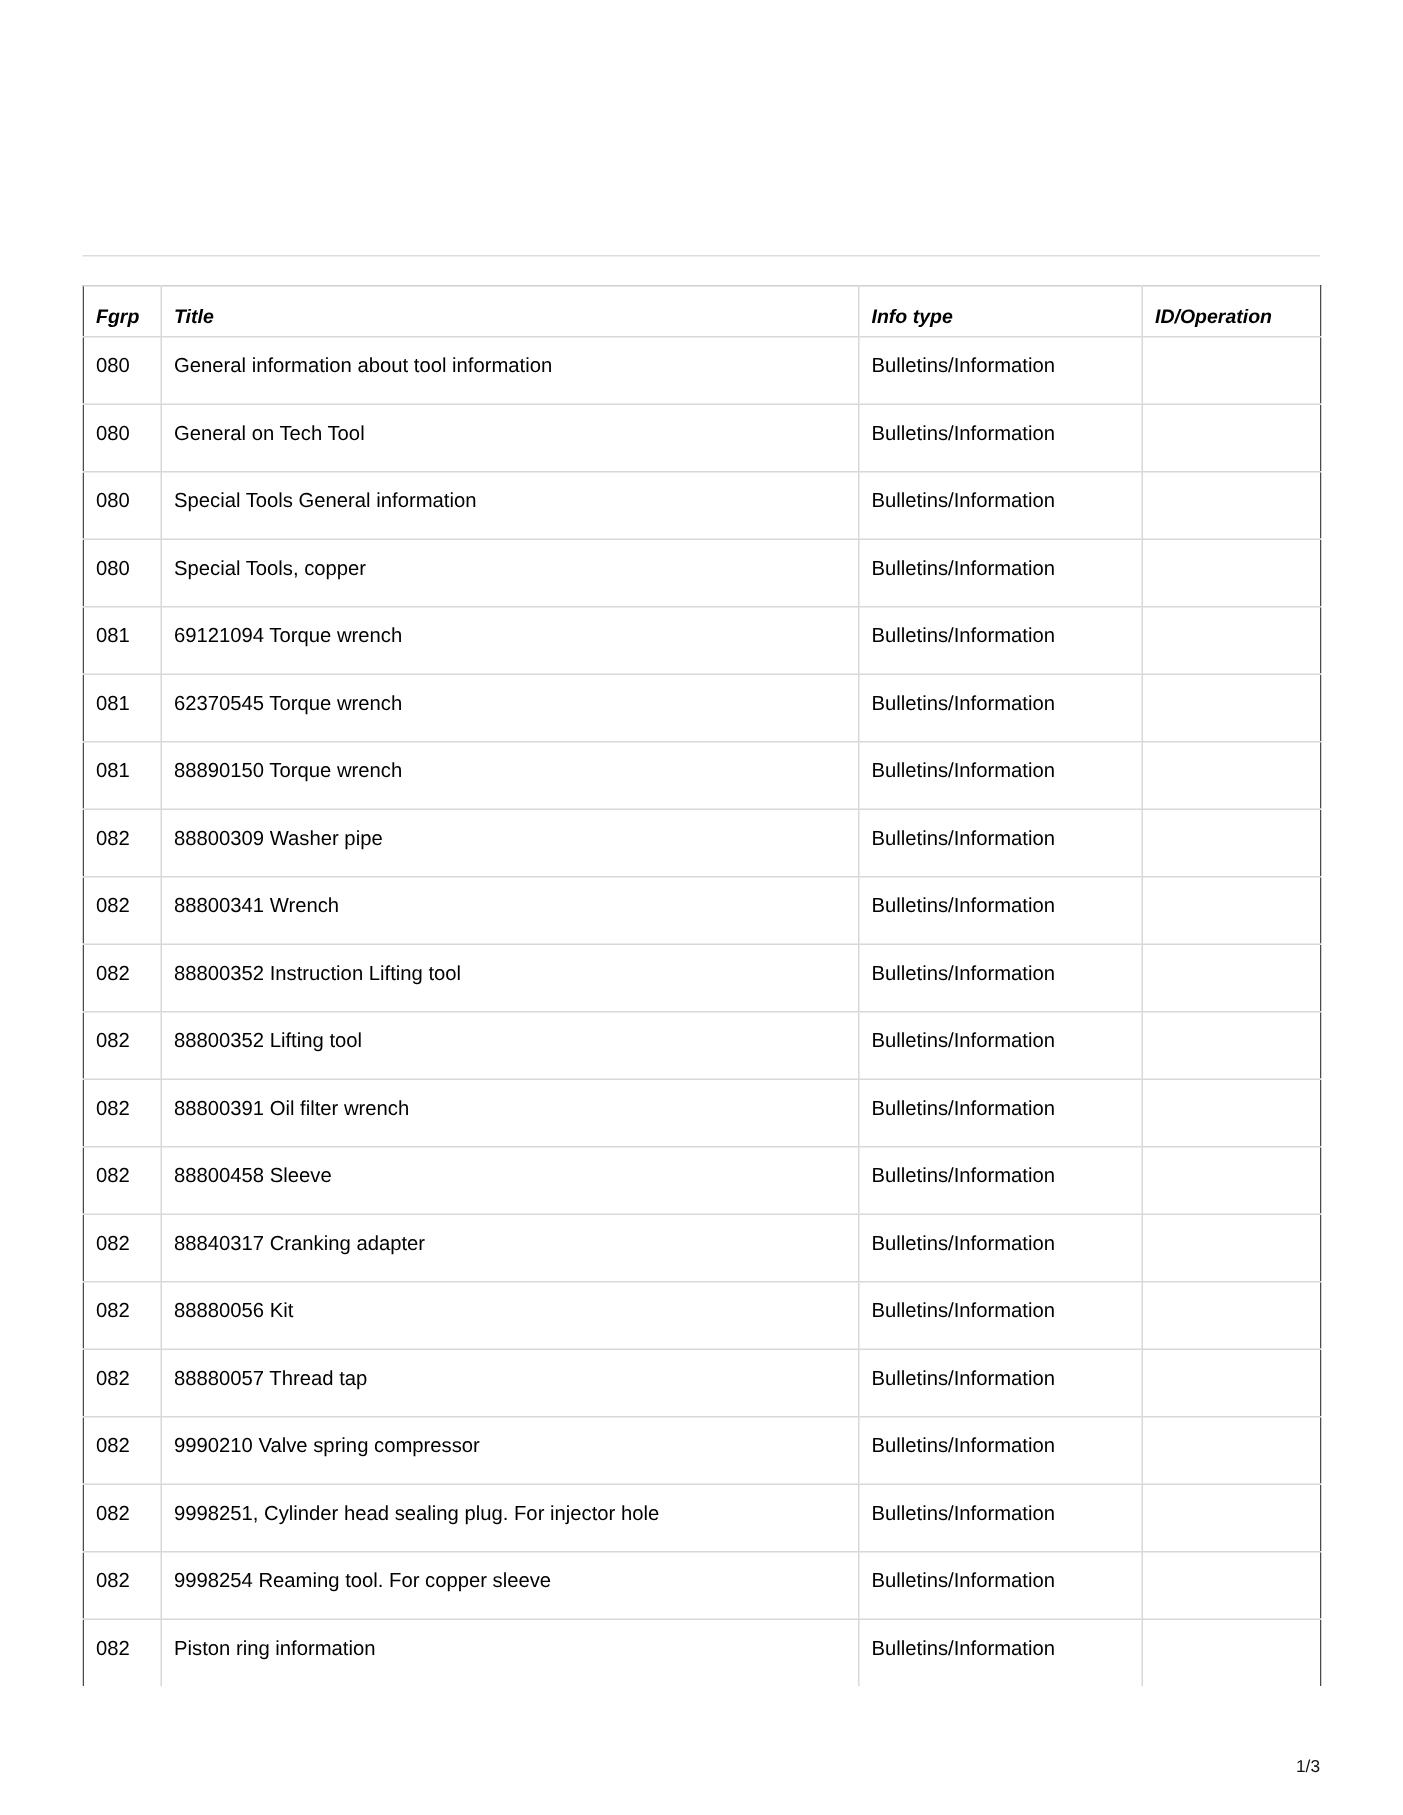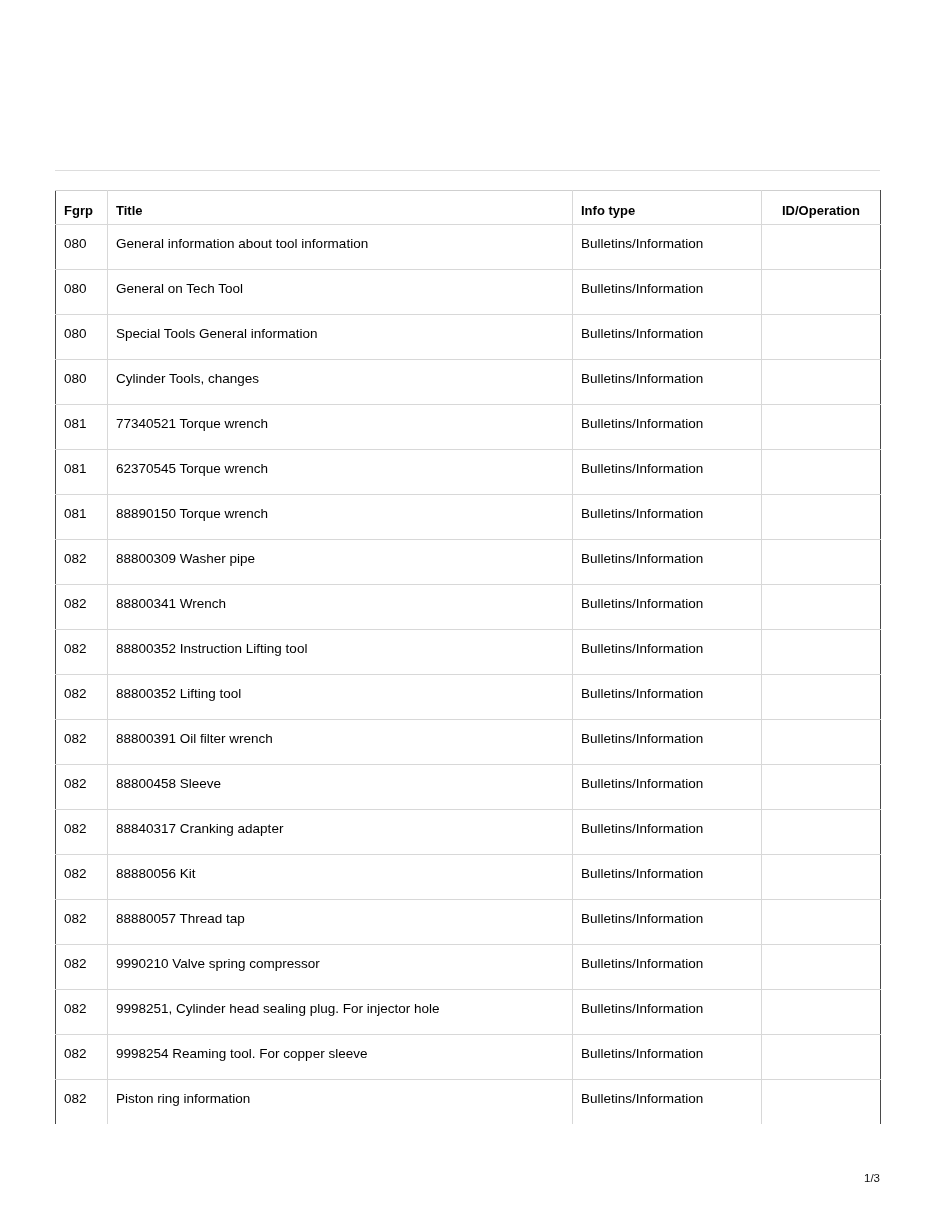--- a/index.html
+++ b/index.html
@@ -72,26 +72,26 @@
     box-sizing: content-box;
     white-space: nowrap;
     overflow: hidden;
   }
 
   table.doc-table th {
     font-weight: bold;
     font-size: 13px;
     height: 21px;
     padding-top: 12px;
+    font-style: italic;
   }
 
   table.doc-table th:last-child,
   table.doc-table td:last-child {
     border-right: none;
-    text-align: center;
   }
 
   table.doc-table tr:last-child td {
     border-bottom: none;
   }
 
   .footer-page {
     position: absolute;
     right: 55px;
     top: 1172px;
@@ -137,27 +137,27 @@
             <td></td>
           </tr>
           <tr>
             <td>080</td>
             <td>Special Tools General information</td>
             <td>Bulletins/Information</td>
             <td></td>
           </tr>
           <tr>
             <td>080</td>
-            <td>Cylinder Tools, changes</td>
+            <td>Special Tools, copper</td>
             <td>Bulletins/Information</td>
             <td></td>
           </tr>
           <tr>
             <td>081</td>
-            <td>77340521 Torque wrench</td>
+            <td>69121094 Torque wrench</td>
             <td>Bulletins/Information</td>
             <td></td>
           </tr>
           <tr>
             <td>081</td>
             <td>62370545 Torque wrench</td>
             <td>Bulletins/Information</td>
             <td></td>
           </tr>
           <tr>

